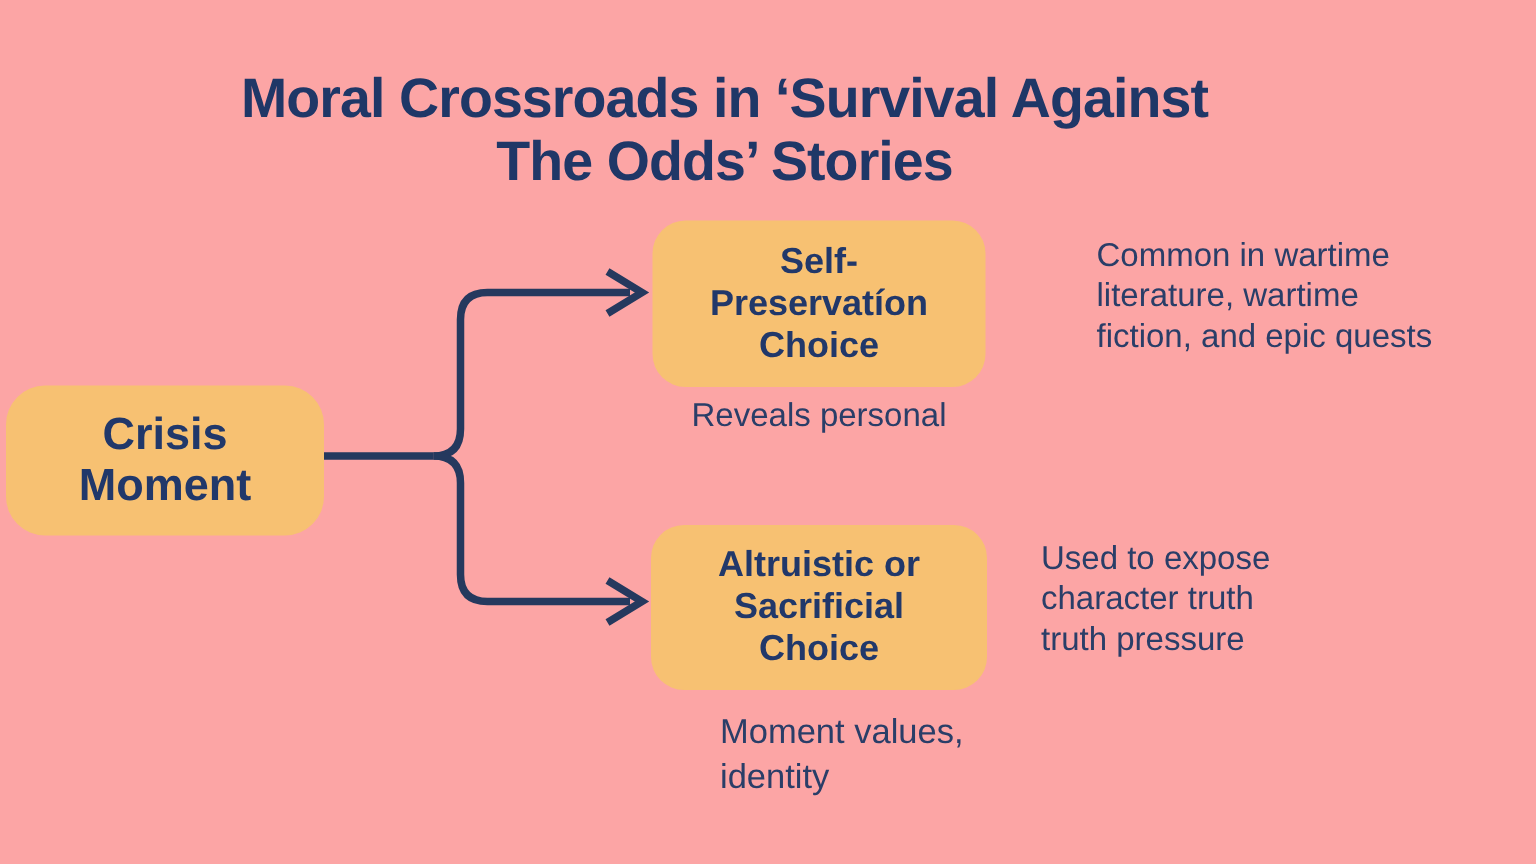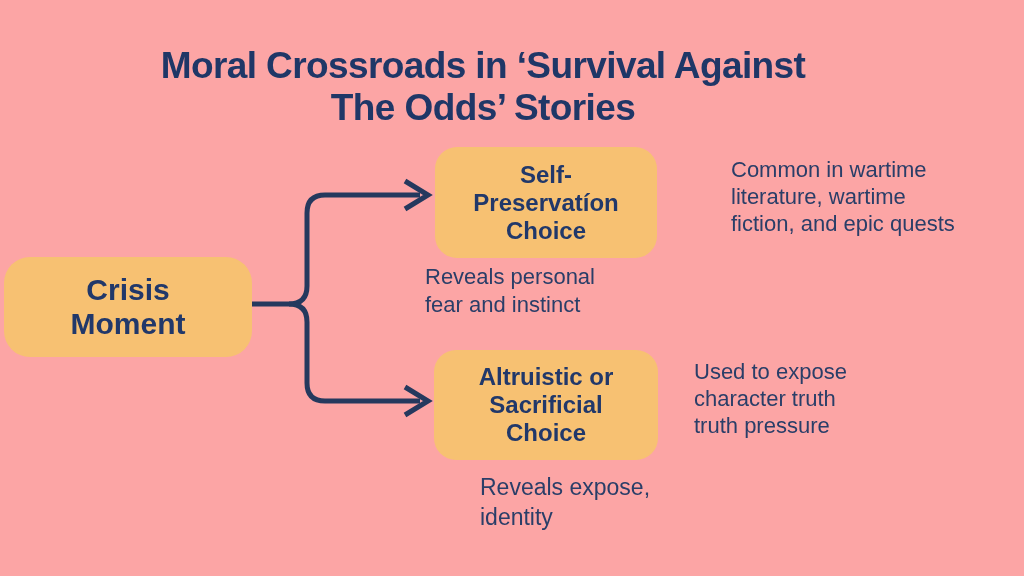--- a/index.html
+++ b/index.html
@@ -45,34 +45,35 @@
     border-radius: 22px;
     display: flex;
     flex-direction: column;
     align-items: center;
     justify-content: center;
     text-align: center;
     color: #21386A;
     font-weight: 800;
   }
   .node-crisis {
-    left: 4px; top: 257px; width: 248px; height: 100px;
+    left: 4px; top: 257px; width: 212px; height: 100px;
     font-size: 30px; line-height: 34px; border-radius: 26px;
   }
   .node-top {
     left: 435px; top: 147px; width: 222px; height: 111px;
     font-size: 24px; line-height: 28px;
   }
   .node-bottom {
     left: 434px; top: 350px; width: 224px; height: 110px;
     font-size: 24px; line-height: 28px;
   }
   .caption-top {
     position: absolute;
     left: 425px; top: 263px; width: 242px;
+    text-align: center;
     color: #2A3E68;
     font-size: 22px; line-height: 28px;
   }
   .caption-bottom {
     position: absolute;
     left: 480px; top: 472px;
     text-align: left;
     color: #2A3E68;
     font-size: 23px; line-height: 30px;
   }
@@ -109,37 +110,36 @@
   </div>
 
   <div class="node node-top">
     <div>Self-</div>
     <div>Preservatíon</div>
     <div>Choice</div>
   </div>
 
   <div class="caption-top">
     <div>Reveals personal</div>
-    <div>fear and instinct</div>
   </div>
 
   <div class="note note-top">
     <div>Common in wartime</div>
     <div>literature, wartime</div>
     <div>fiction, and epic quests</div>
   </div>
 
   <div class="node node-bottom">
     <div>Altruistic or</div>
     <div>Sacrificial</div>
     <div>Choice</div>
   </div>
 
   <div class="caption-bottom">
-    <div>Reveals expose,</div>
+    <div>Moment values,</div>
     <div>identity</div>
   </div>
 
   <div class="note note-bottom">
     <div>Used to expose</div>
     <div>character truth</div>
     <div>truth pressure</div>
   </div>
 
 </div>

